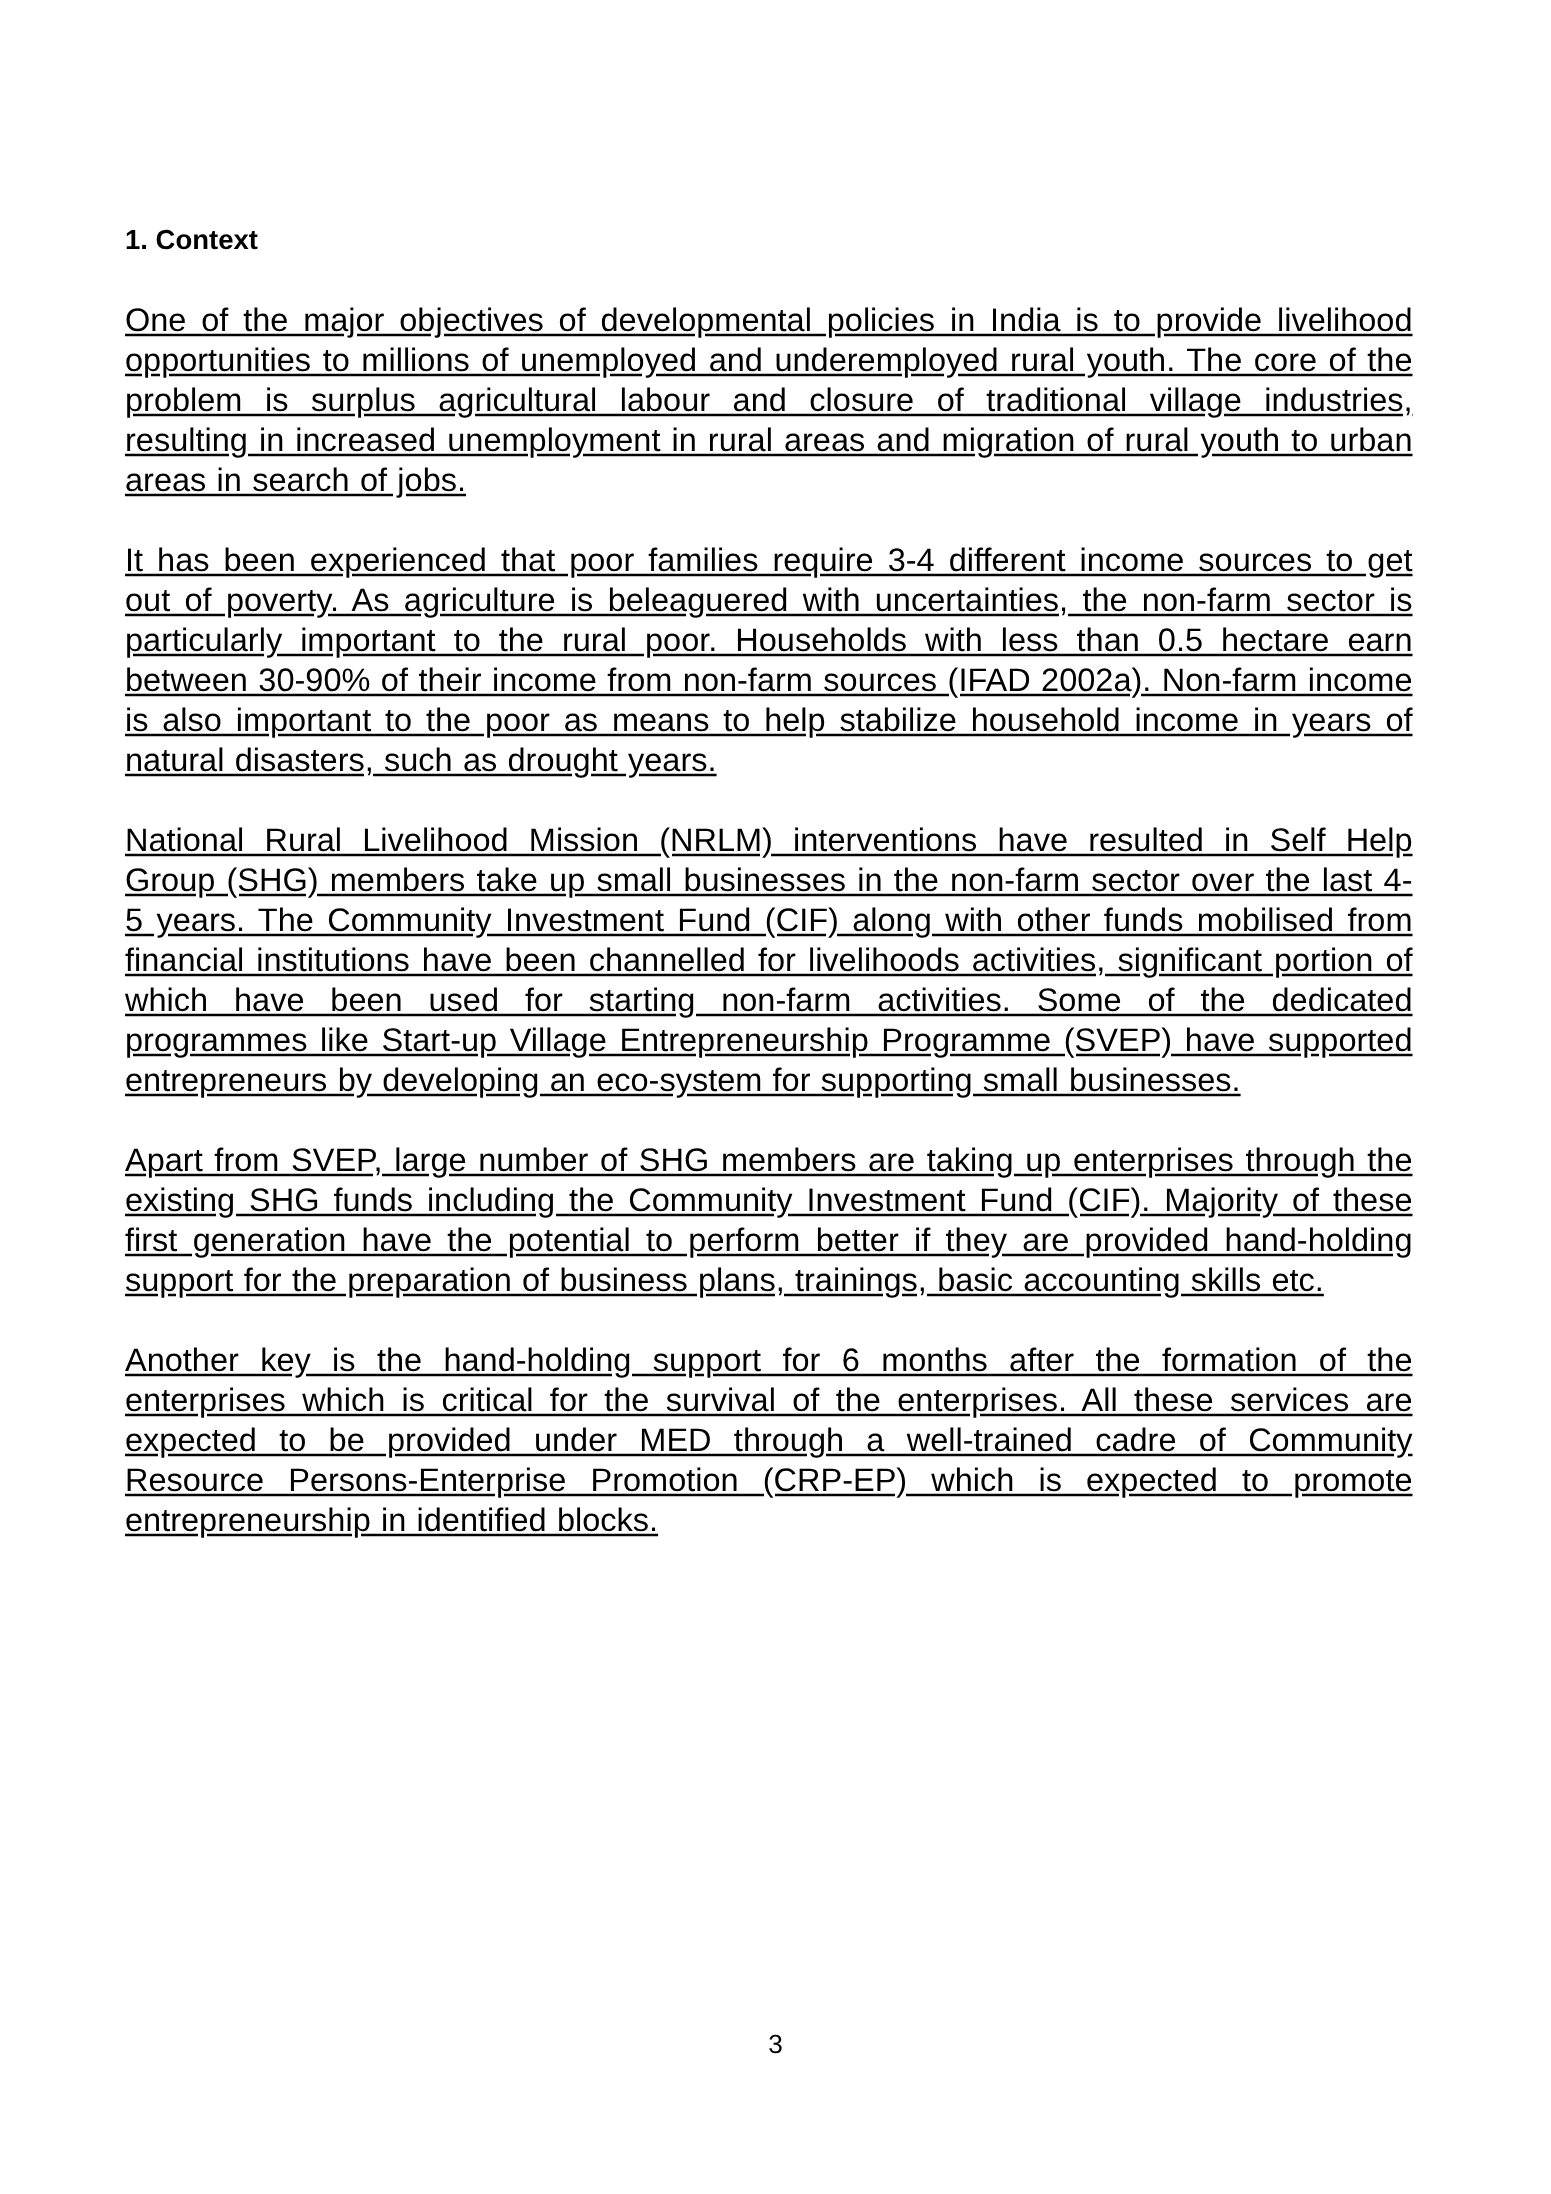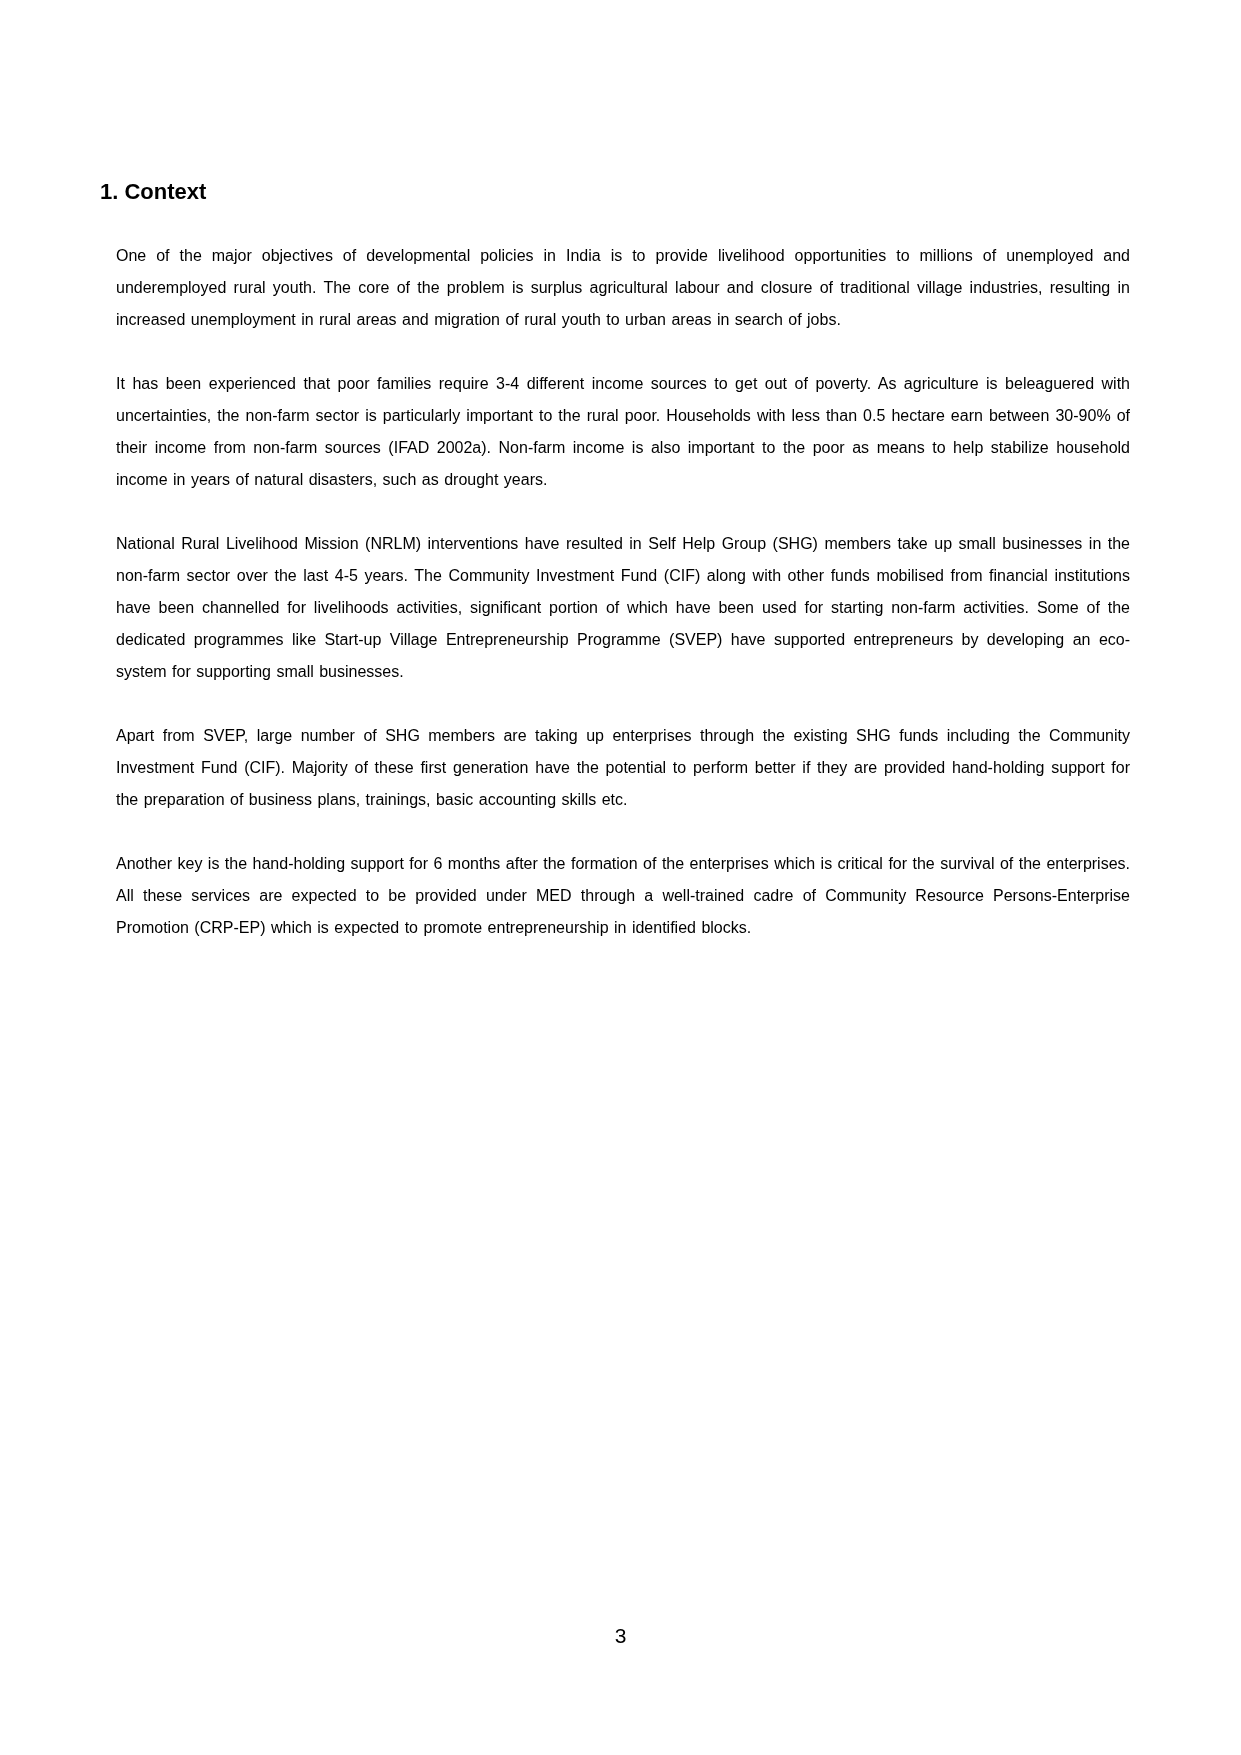--- a/index.html
+++ b/index.html
@@ -20,26 +20,27 @@
     overflow: hidden;
   }
   .doc-heading {
     font-size: 22px;
     line-height: 32px;
     font-weight: bold;
     margin: 0 0 32px 0;
     text-align: left;
   }
   .doc-paragraph {
-    font-size: 16px;
+    font-size: 26px;
     line-height: 32px;
-    margin: 0 0 32px 16px;
+    margin: 0 0 32px 0;
     text-align: justify;
     text-justify: inter-word;
     word-spacing: 1px;
+    text-decoration: underline;
   }
   .page-footer {
     position: absolute;
     left: 0;
     top: 1620px;
     width: 100%;
     text-align: center;
     font-size: 21px;
     line-height: 32px;
   }

